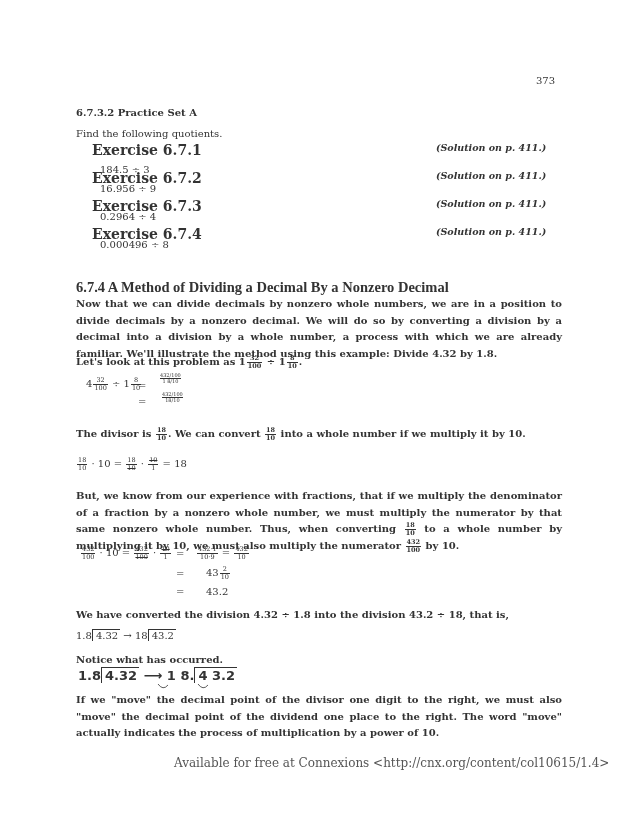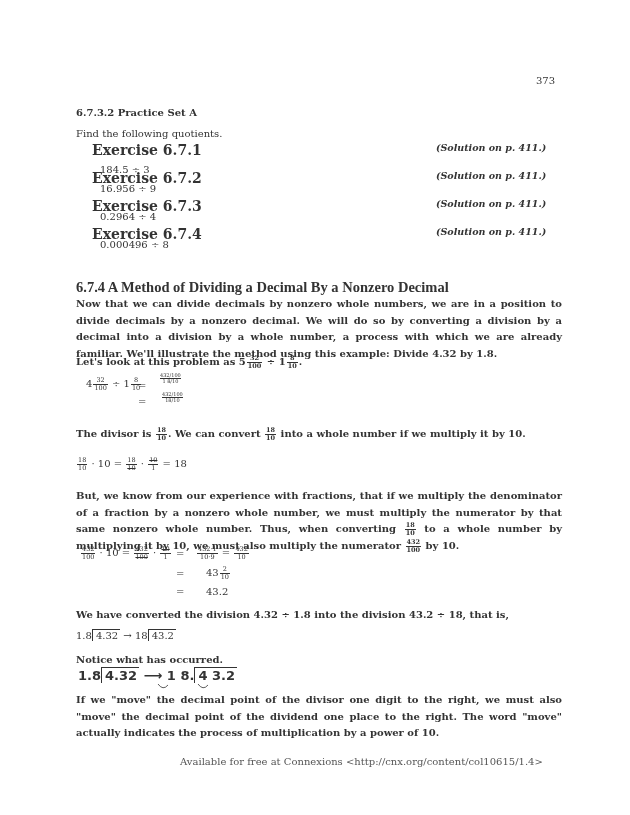--- a/index.html
+++ b/index.html
@@ -11,21 +11,21 @@
   .intro { left: 76px; top: 128px; font-size: 10px; text-align: right; }
   .ex-title { left: 92px; font-size: 14px; font-weight: bold; }
   .ex-sol { left: 436px; font-size: 9.5px; font-style: italic; font-weight: bold; }
   .ex-prob { left: 100px; font-size: 10px; }
   .h2 { left: 76px; top: 279px; font-size: 14.5px; font-weight: bold; font-family: "Liberation Serif", serif; }
   .para { left: 76px; width: 486px; font-size: 10px; line-height: 16.5px; text-align: justify; font-weight: bold; }
   .fr { display: inline-block; vertical-align: middle; text-align: center; font-size: 6.5px; line-height: 7px; margin: 0 1px; }
   .fr .n { display: block; border-bottom: 0.6px solid #333; padding: 0 1px; }
   .fr .d { display: block; padding: 0 1px; }
   .eq-row { position: absolute; font-size: 10px; }
-  .footer { left: 180px; top: 756px; font-size: 10px; color: #555; }
+  .footer { left: 174px; top: 756px; font-size: 12px; color: #555; }
   .ldiv { border-top: 0.8px solid #333; border-left: 0.8px solid #333; border-top-left-radius: 6px 0; padding: 0 2px 0 3px; }
   .bigdiv { font-size: 13px; font-weight: bold; font-family: "DejaVu Sans", sans-serif; }
   .strike { text-decoration: line-through; }
 </style>
 </head>
 <body>
 
 <div class="abs page-num">373</div>
 
 <div class="abs h3">6.7.3.2 Practice Set A</div>
@@ -45,21 +45,21 @@
 
 <div class="abs ex-title" style="top:226px">Exercise 6.7.4</div>
 <div class="abs ex-sol" style="top:226px">(Solution on p. 411.)</div>
 <div class="abs ex-prob" style="top:239px">0.000496 ÷ 8</div>
 
 <div class="abs h2">6.7.4 A Method of Dividing a Decimal By a Nonzero Decimal</div>
 
 <div class="abs para" style="top:296px">Now that we can divide decimals by nonzero whole numbers, we are in a position to divide decimals by a nonzero decimal. We will do so by converting a division by a decimal into a division by a whole number, a process with which we are already familiar. We'll illustrate the method using this example: Divide 4.32 by 1.8.</div>
 
 <div class="abs para" style="top:354px">
-  <span>Let's look at this problem as 5</span><span class="fr"><span class="n">32</span><span class="d">100</span></span><span> ÷ 1</span><span class="fr"><span class="n">8</span><span class="d">10</span></span><span>.</span>
+  <span>Let's look at this problem as 1</span><span class="fr"><span class="n">32</span><span class="d">100</span></span><span> ÷ 1</span><span class="fr"><span class="n">8</span><span class="d">10</span></span><span>.</span>
 </div>
 
 <div class="eq-row" style="left:86px;top:377px">
   <span>4</span><span class="fr"><span class="n">32</span><span class="d">100</span></span>
   <span>÷</span>
   <span>1</span><span class="fr"><span class="n">8</span><span class="d">10</span></span>
 </div>
 <div class="eq-row" style="left:138px;top:380px">=</div>
 <div class="eq-row" style="left:160px;top:373px;font-size:5px;line-height:5px;text-align:center">
   <div style="border-bottom:0.6px solid #333"><span>4</span><span>32</span>/<span>100</span></div>

